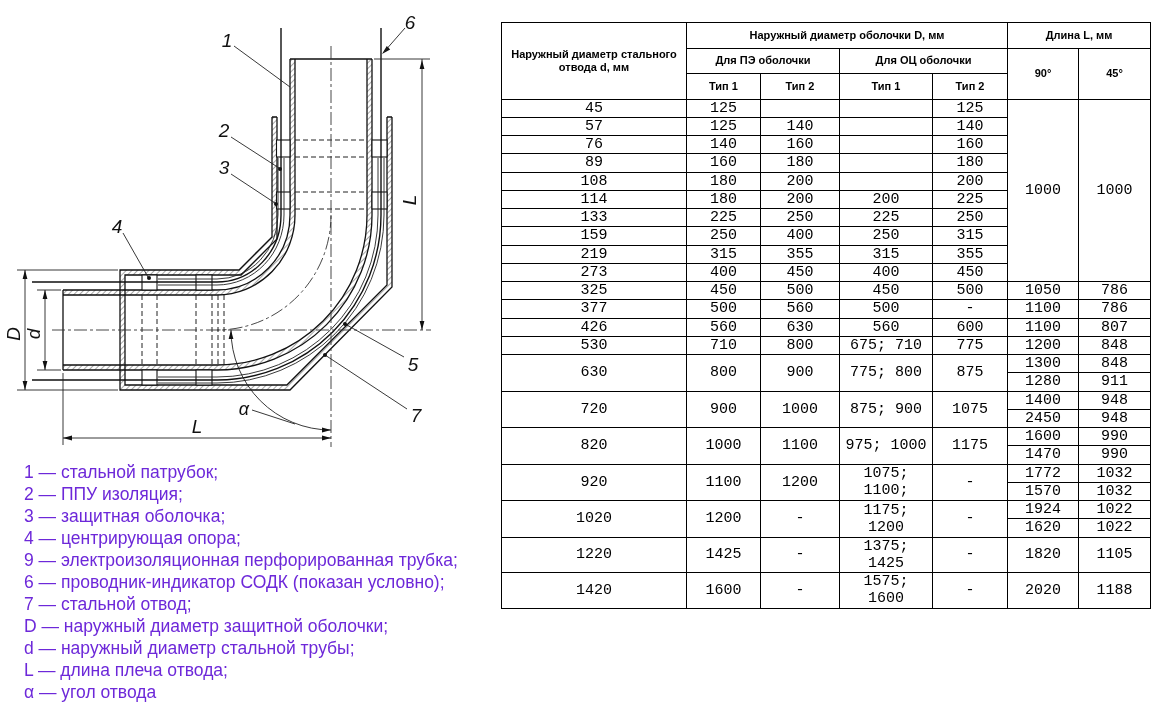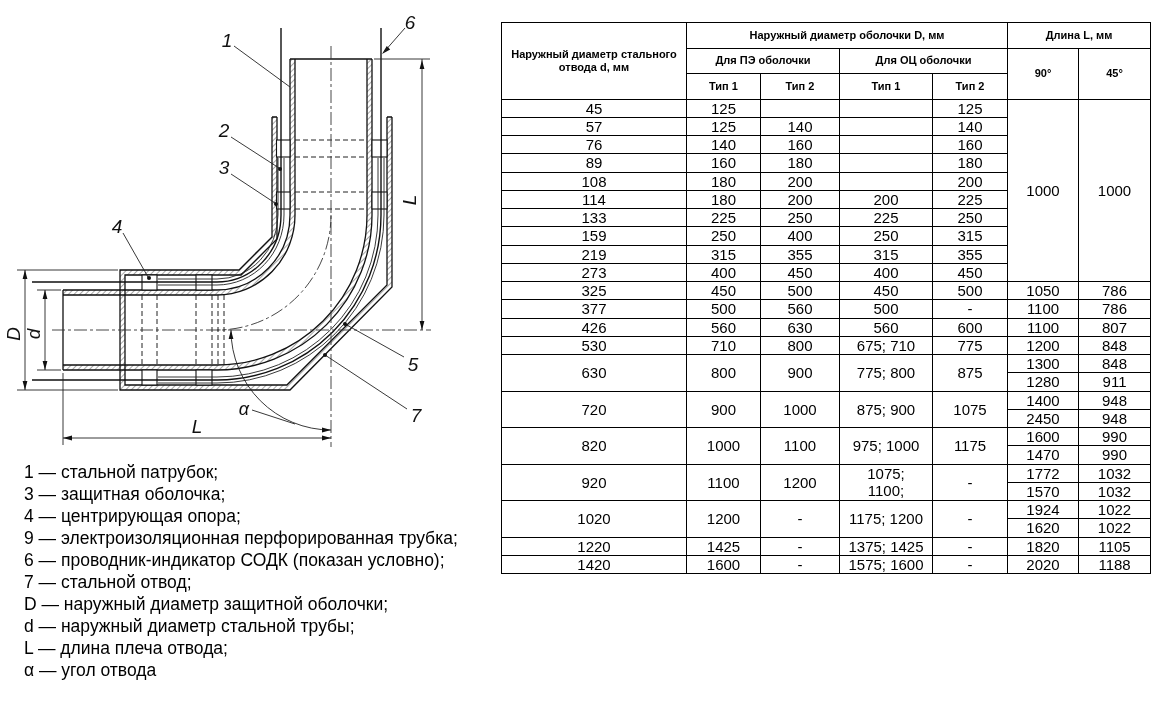--- a/index.html
+++ b/index.html
@@ -1,28 +1,28 @@
 <!DOCTYPE html>
 <html><head>
 <meta charset="utf-8">
 <style>
   html,body{margin:0;padding:0;background:#fff;}
   .page{position:relative;width:1164px;height:718px;background:#fff;overflow:hidden;
         font-family:"Liberation Sans",sans-serif;color:#000;}
   .diagram{position:absolute;left:0;top:0;width:500px;height:460px;}
-  .legend{position:absolute;left:24px;top:461px;font-size:17.5px;line-height:22px;color:#000000;}
+  .legend{position:absolute;left:24px;top:461px;font-size:17.5px;line-height:22px;color:#6d28d9;}
   .legend div{white-space:nowrap;}
   .tablewrap{position:absolute;left:501px;top:22px;}
   table{border-collapse:collapse;table-layout:fixed;width:650px;
         font-family:"Liberation Sans",sans-serif;}
   th,td{border:1.8px solid #000;text-align:center;vertical-align:middle;
         padding:0 2px;overflow:hidden;}
   thead tr{height:25.5px;}
   th{font-size:11px;font-weight:bold;line-height:1.2;}
-  tbody tr{height:18px;}
+  tbody tr{height:18px;font-family:Liberation Mono, monospace;}
   td{font-size:15px;line-height:1.15;white-space:pre-line;}
 </style>
 </head>
 <body>
 <div class="page">
 
   <div class="diagram">
   <svg width="500" height="460" viewBox="0 0 500 460" xmlns="http://www.w3.org/2000/svg">
     <defs>
       <pattern id="hat" patternUnits="userSpaceOnUse" width="4" height="4" patternTransform="rotate(45)">
@@ -147,20 +147,21 @@
       <text x="197" y="433">L</text>
       <text transform="translate(20,334) rotate(-90)">D</text>
       <text transform="translate(40,334) rotate(-90)">d</text>
       <text x="244" y="415" font-size="18">α</text>
     </g>
   </svg>
   </div>
 
   <div class="legend">
     <div>1 — стальной патрубок;</div>
+    <div>2 — ППУ изоляция;</div>
     <div>3 — защитная оболочка;</div>
     <div>4 — центрирующая опора;</div>
     <div>9 — электроизоляционная перфорированная трубка;</div>
     <div>6 — проводник-индикатор СОДК (показан условно);</div>
     <div>7 — стальной отвод;</div>
     <div>D — наружный диаметр защитной оболочки;</div>
     <div>d — наружный диаметр стальной трубы;</div>
     <div>L — длина плеча отвода;</div>
     <div>α — угол отвода</div>
   </div>

